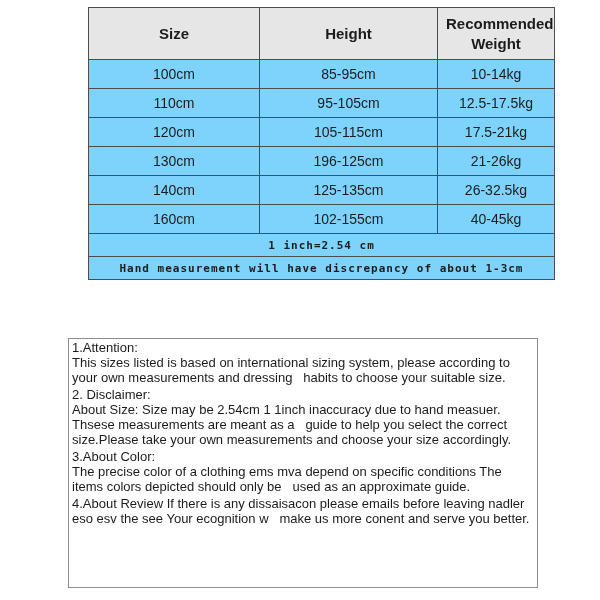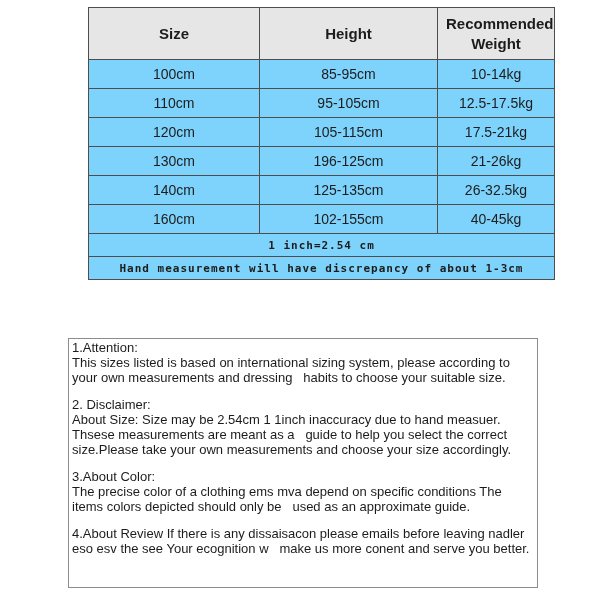--- a/index.html
+++ b/index.html
@@ -52,21 +52,21 @@
     border: 1px solid var(--notes-border, #8c8c8c);
     background: #ffffff;
     padding: 1px 3px;
     font-size: 13px;
     line-height: 15px;
   }
   .notes-box p {
     margin: 0;
     white-space: pre;
   }
-  .notes-box p + p { margin-top: 12px; }
+  .notes-box p + p { margin-top: 2px; }
 </style>
 </head>
 <body>
 
 <table class="size-table">
   <colgroup>
     <col style="width:171px">
     <col style="width:178px">
     <col style="width:117px">
   </colgroup>

